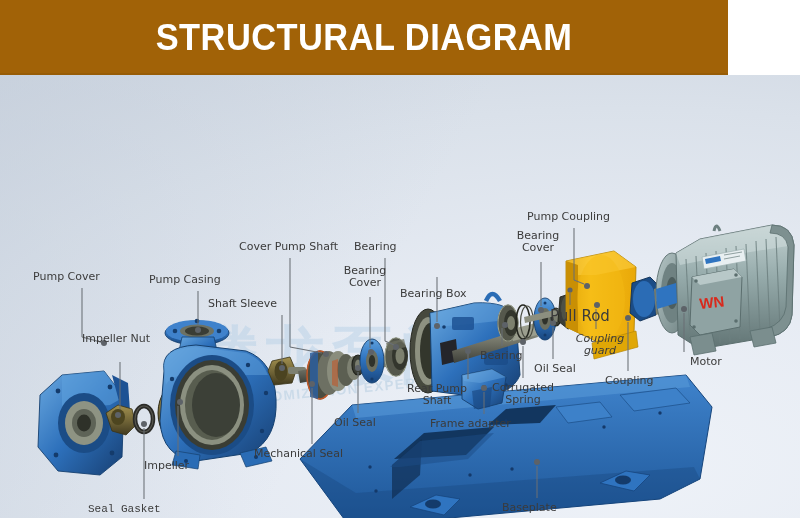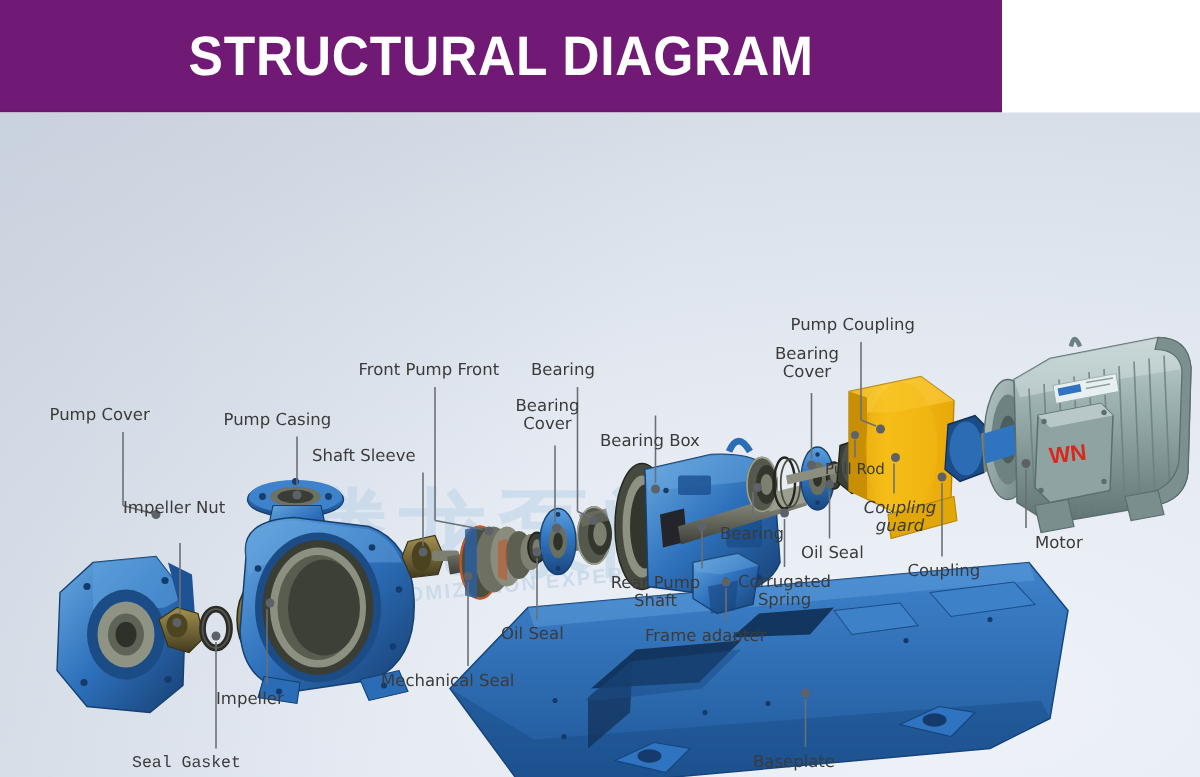--- a/index.html
+++ b/index.html
@@ -5,22 +5,22 @@
   html,body{margin:0;padding:0;}
   body{
     width:800px;height:518px;overflow:hidden;
     font-family:"DejaVu Sans","Liberation Sans",sans-serif;
     background:#ffffff;
   }
   #root{position:relative;width:800px;height:518px;overflow:hidden;}
 
   
   .header{
-    position:absolute;left:0;top:0;width:668px;height:75px;
-    background:#701a75;
+    position:absolute;left:0;top:0;width:728px;height:75px;
+    background:#a16207;
     display:flex;align-items:center;justify-content:center;
   }
   .header:after{
     content:"";position:absolute;left:0;bottom:0;width:100%;height:2px;
     background:rgba(0,0,0,.06);
   }
   .title{
     color:#ffffff;font-weight:bold;font-size:37px;letter-spacing:.5px;
     font-family:"Liberation Sans","DejaVu Sans",sans-serif;
     transform:scaleX(.93);transform-origin:center;
@@ -496,36 +496,36 @@
         </g>
     </svg>
 
     <div class="lbl" style="left:33px;top:196px;text-align:right;">Pump Cover</div>
     <div class="lbl" style="left:82px;top:258px;text-align:center;">Impeller Nut</div>
     <div class="lbl" style="left:88px;top:428px;font-family:Liberation Mono, monospace;">Seal Gasket</div>
     <div class="lbl" style="left:144px;top:385px;">Impeller</div>
     <div class="lbl" style="left:149px;top:199px;">Pump Casing</div>
     <div class="lbl" style="left:208px;top:223px;">Shaft Sleeve</div>
     <div class="lbl" style="left:254px;top:373px;">Mechanical Seal</div>
-    <div class="lbl" style="left:239px;top:166px;">Front Pump Front</div>
+    <div class="lbl" style="left:239px;top:166px;">Cover Pump Shaft</div>
     <div class="lbl" style="left:334px;top:342px;">Oil Seal</div>
     <div class="lbl two" style="left:332px;top:190px;width:66px;">Bearing
 Cover</div>
     <div class="lbl" style="left:354px;top:166px;">Bearing</div>
     <div class="lbl" style="left:400px;top:185px;margin-top:28px;">Bearing Box</div>
     <div class="lbl two" style="left:398px;top:308px;width:78px;">Rear Pump
 Shaft</div>
     <div class="lbl" style="left:430px;top:343px;">Frame adapter</div>
     <div class="lbl two" style="left:479px;top:307px;width:88px;">Corrugated
 Spring</div>
     <div class="lbl" style="left:480px;top:275px;">Bearing</div>
     <div class="lbl" style="left:534px;top:288px;">Oil Seal</div>
     <div class="lbl two" style="left:505px;top:155px;width:66px;">Bearing
 Cover</div>
-    <div class="lbl" style="left:550px;top:233px;font-size:10px;">Pull Rod</div>
+    <div class="lbl" style="left:550px;top:233px;font-size:15px;">Pull Rod</div>
     <div class="lbl" style="left:527px;top:136px;">Pump Coupling</div>
     <div class="lbl two" style="left:562px;top:258px;width:76px;font-style:italic;">Coupling
 guard</div>
     <div class="lbl" style="left:605px;top:300px;">Coupling</div>
     <div class="lbl" style="left:690px;top:281px;">Motor</div>
     <div class="lbl" style="left:502px;top:427px;">Baseplate</div>
 
   </div>
 </div>
 

